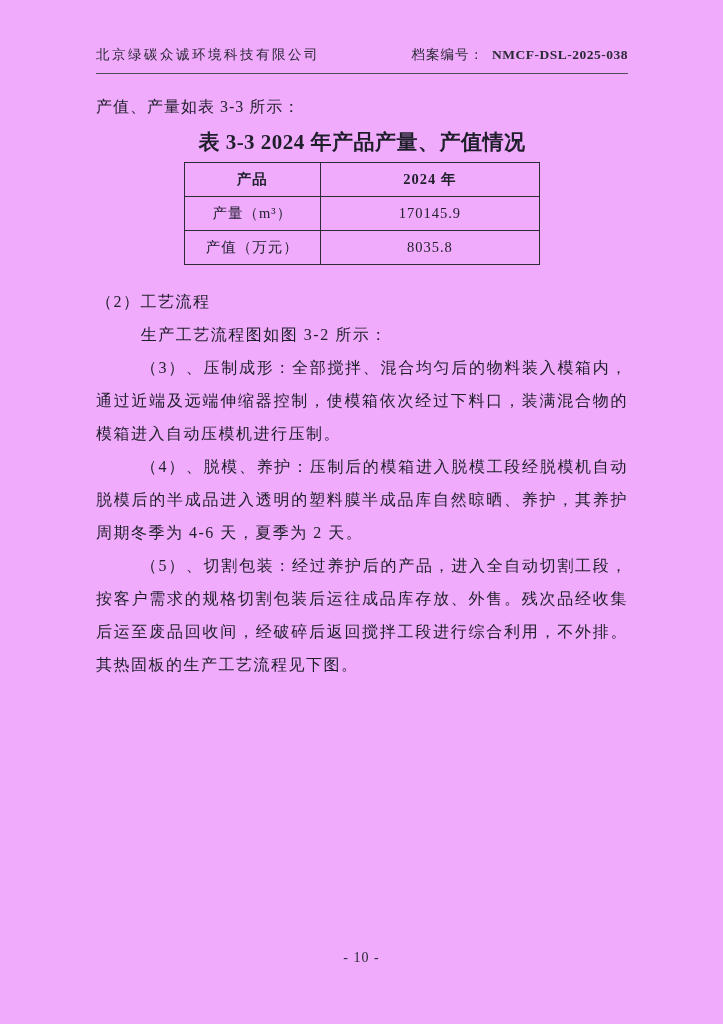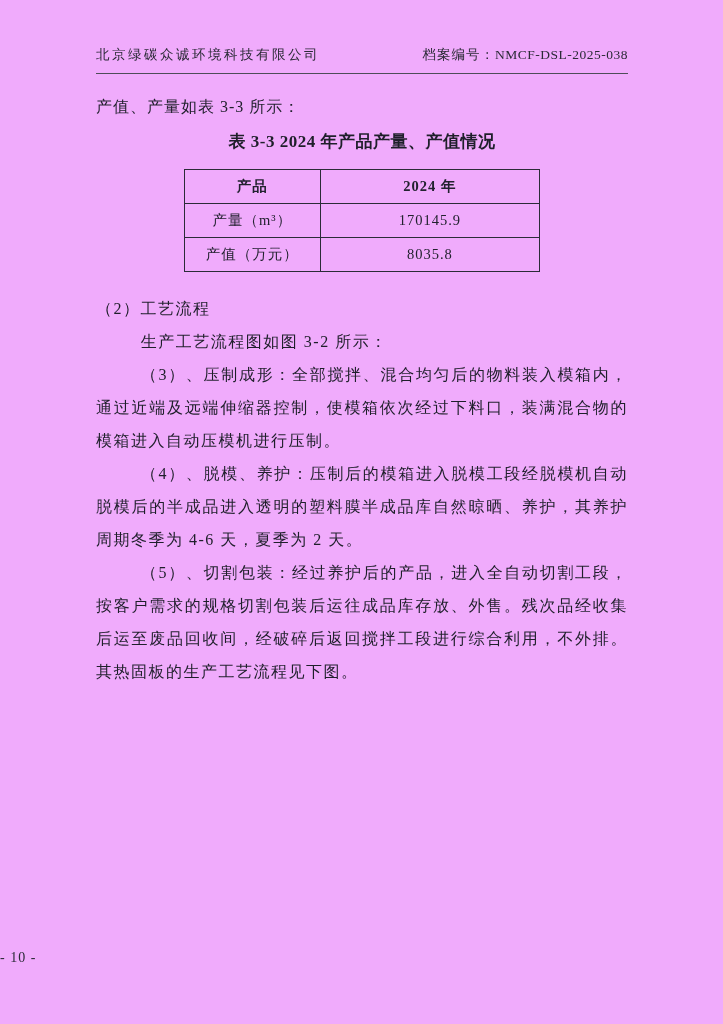--- a/index.html
+++ b/index.html
@@ -20,42 +20,42 @@
     width: 532px;
     display: flex;
     justify-content: space-between;
     align-items: baseline;
     font-size: 13.5px;
     padding-bottom: 9px;
     border-bottom: 1.5px solid #4d4d58;
   }
   .company-name { letter-spacing: 2.5px; color: #2a2a36; }
   .archive { color: #2a2a36; letter-spacing: 1px; }
-  .archive .num { font-weight: normal; letter-spacing: 0.5px; }
+  .archive .num { font-weight: bold; letter-spacing: 0.5px; margin-left: 8px; }
   
   .content {
     position: absolute;
     top: 90px;
     left: 96px;
     width: 532px;
     font-size: 16px;
     line-height: 33px;
   }
   .intro-line { letter-spacing: 1px; }
   .table-title {
     text-align: center;
     font-weight: bold;
-    font-size: 17px;
+    font-size: 21px;
     line-height: 30px;
     margin-top: 4px;
     letter-spacing: 0.5px;
   }
   table.product-table {
     border-collapse: collapse;
-    margin: 12px auto 0 auto;
+    margin: 5px auto 0 auto;
     width: 356px;
     font-size: 14.5px;
     color: #22222f;
   }
   table.product-table th, table.product-table td {
     border: 1px solid #2b2b38;
     text-align: center;
     height: 24px;
     padding: 0 4px;
     font-weight: normal;
@@ -72,21 +72,21 @@
     text-align: justify;
     text-indent: 2.8em;
     letter-spacing: 1.5px;
   }
   
   .page-footer {
     position: absolute;
     bottom: 58px;
     left: 0;
     width: 100%;
-    text-align: left;
+    text-align: center;
     font-size: 14px;
     color: #2a2a36;
     letter-spacing: 1px;
   }
 </style>
 </head>
 <body>
 
 <div class="page">
 

